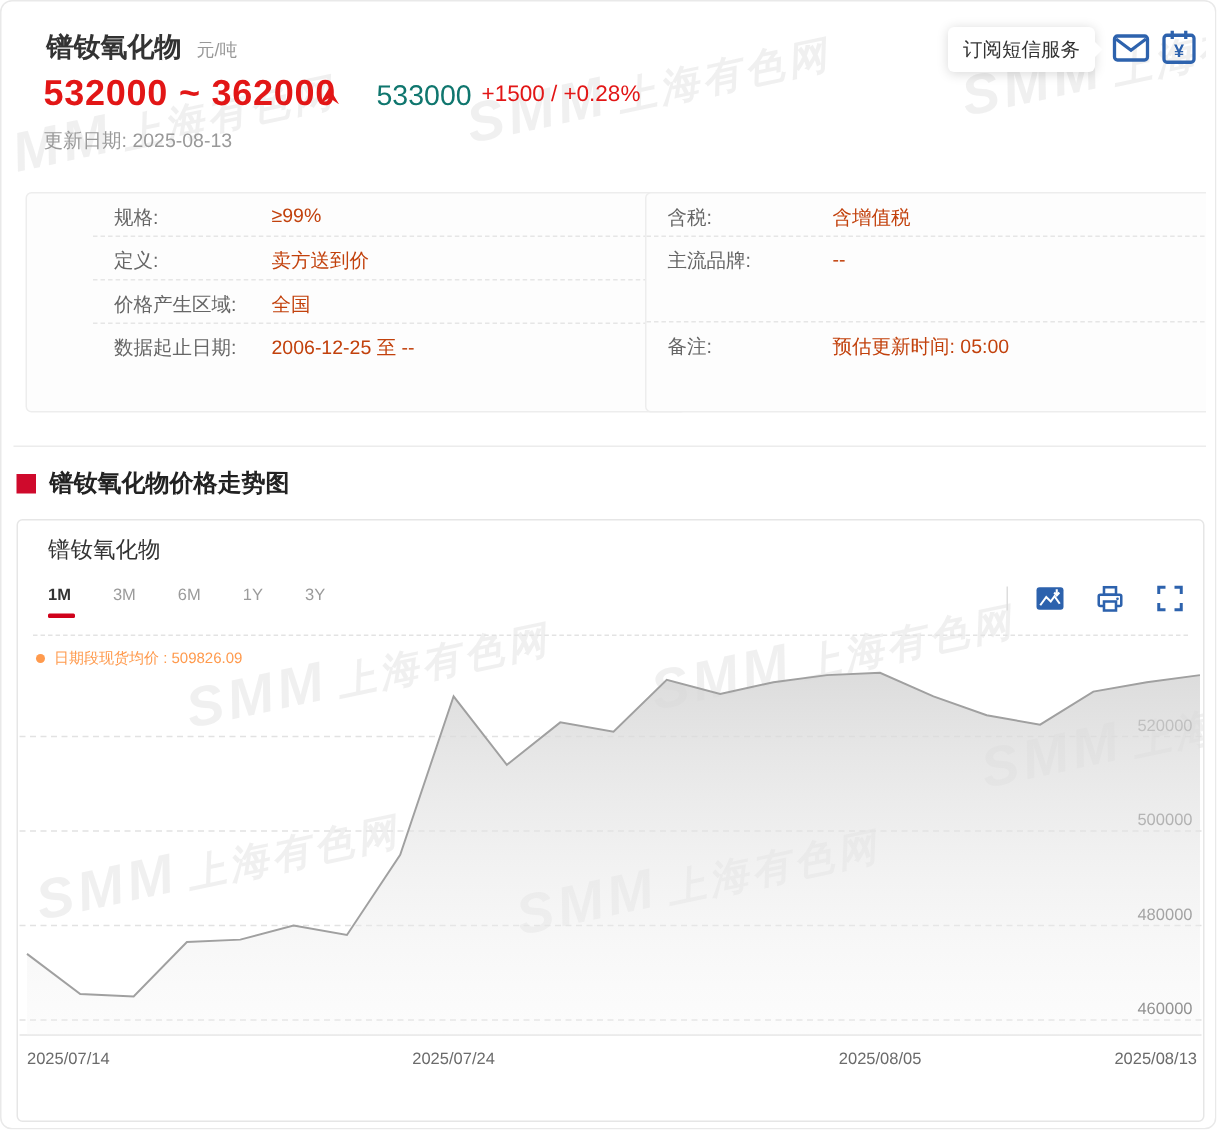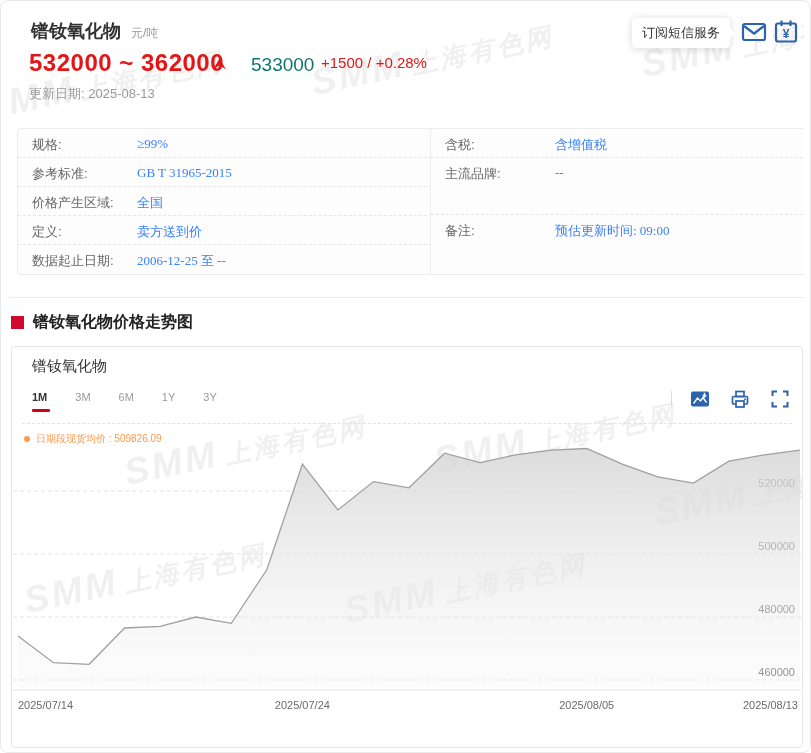--- a/index.html
+++ b/index.html
@@ -21,29 +21,29 @@
   .subscribe-box::after{content:"";position:absolute;left:100%;top:50%;margin-top:-5px;
       border:5px solid transparent;border-left-color:#fff;}
   .h-icon{position:absolute;top:12px;width:26px;height:26px;z-index:3;cursor:pointer;}
   .price-range{position:absolute;left:20px;top:42px;font-size:24px;font-weight:bold;color:#e21616;z-index:2;letter-spacing:.5px;}
   .price-arrow{position:absolute;left:203px;top:51px;z-index:2;}
   .price-avg{position:absolute;left:242px;top:47px;font-size:19px;color:#0f766e;z-index:2;}
   .price-change{position:absolute;left:312px;top:47px;font-size:15px;color:#e21616;z-index:2;}
   .update-row{position:absolute;left:20px;top:78px;font-size:13px;color:#999;z-index:2;}
   .spec-table{position:absolute;top:121px;height:147px;background:#fdfdfd;border:1px solid #ededed;
       border-radius:4px;box-sizing:border-box;z-index:2;}
-  #ltable{left:8px;width:441px;}
+  #ltable{left:8px;width:441px;padding-left:44px;}
   #rtable{left:421px;width:384px;}
   .spec-row{box-sizing:border-box;padding:7px 14px 0;border-bottom:1px dashed #e6e6e6;
       font-size:13px;display:flex;height:29px;}
   .spec-row:last-child{border-bottom:none;}
   .spec-label{color:#666;flex-shrink:0;}
   #ltable .spec-label{width:105px;}
   #rtable .spec-label{width:110px;}
-  .spec-value{color:#3b82f6;font-family:Liberation Serif, serif;}
+  .spec-value{color:#c2410c;}
   
   .sec-title{position:absolute;left:10px;top:311px;display:flex;align-items:center;z-index:2;}
   .sec-bullet{width:13px;height:13px;background:#cf0a2c;margin-right:9px;}
   .sec-text{font-size:16px;font-weight:bold;color:#222;}
   
   .chart-card{position:absolute;left:10px;top:345px;width:792px;height:402px;background:#fff;
       border:1px solid #e6e6e6;border-radius:4px;overflow:hidden;box-sizing:border-box;z-index:1;}
   .chart-title{position:absolute;left:20px;top:10px;font-size:15px;color:#333;z-index:2;}
   .tabs{position:absolute;left:20px;top:44px;display:flex;z-index:3;}
   .tab{margin-right:28px;font-size:11px;color:#9b9b9b;cursor:pointer;position:relative;padding-bottom:9px;}
@@ -100,48 +100,44 @@
     <div class="price-change">+1500 / +0.28%</div>
 
     <div class="update-row"><span>更新日期:</span>&nbsp;<span>2025-08-13</span></div>
 
     <div class="spec-table" id="ltable">
         <div class="spec-row" style="height: 29px;">
           <span class="spec-label">规格:</span>
           <span class="spec-value">≥99%</span>
         </div>
         <div class="spec-row" style="height: 29px;">
-          <span class="spec-label">参考标准:</span>
-          <span class="spec-value">GB T 31965-2015</span>
+          <span class="spec-label">定义:</span>
+          <span class="spec-value">卖方送到价</span>
         </div>
         <div class="spec-row" style="height: 29px;">
           <span class="spec-label">价格产生区域:</span>
           <span class="spec-value">全国</span>
-        </div>
-        <div class="spec-row" style="height: 29px;">
-          <span class="spec-label">定义:</span>
-          <span class="spec-value">卖方送到价</span>
         </div>
         <div class="spec-row" style="height: 29px;">
           <span class="spec-label">数据起止日期:</span>
           <span class="spec-value">2006-12-25 至 --</span>
         </div>
       </div>
     <div class="spec-table" id="rtable">
         <div class="spec-row" style="height: 29px;">
           <span class="spec-label">含税:</span>
           <span class="spec-value">含增值税</span>
         </div>
         <div class="spec-row" style="height: 57px;">
           <span class="spec-label">主流品牌:</span>
           <span class="spec-value">--</span>
         </div>
         <div class="spec-row" style="height: 59px;">
           <span class="spec-label">备注:</span>
-          <span class="spec-value">预估更新时间: 09:00</span>
+          <span class="spec-value">预估更新时间: 05:00</span>
         </div>
       </div>
   </div>
 
   <div class="sec-title">
     <span class="sec-bullet"></span>
     <span class="sec-text">镨钕氧化物价格走势图</span>
   </div>
 
   <div class="chart-card">

